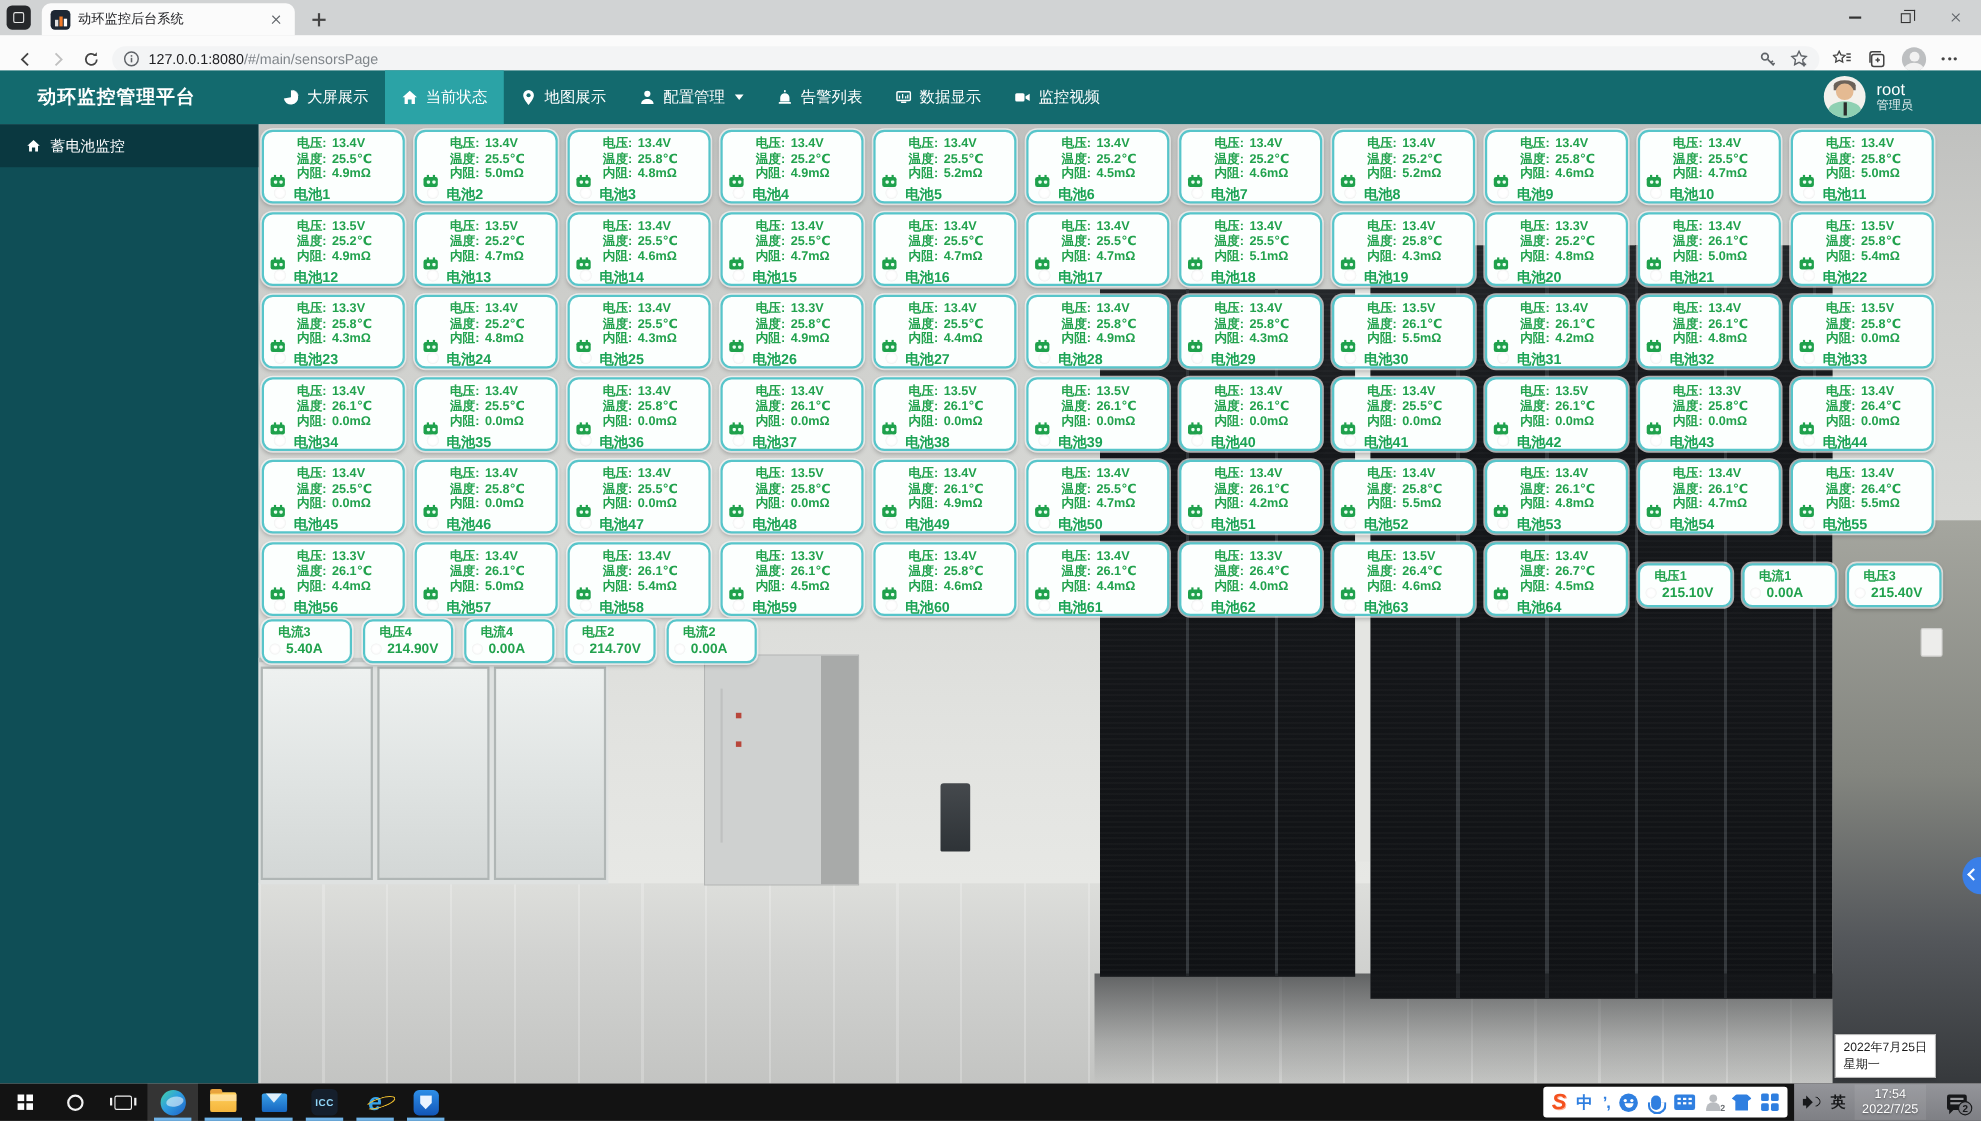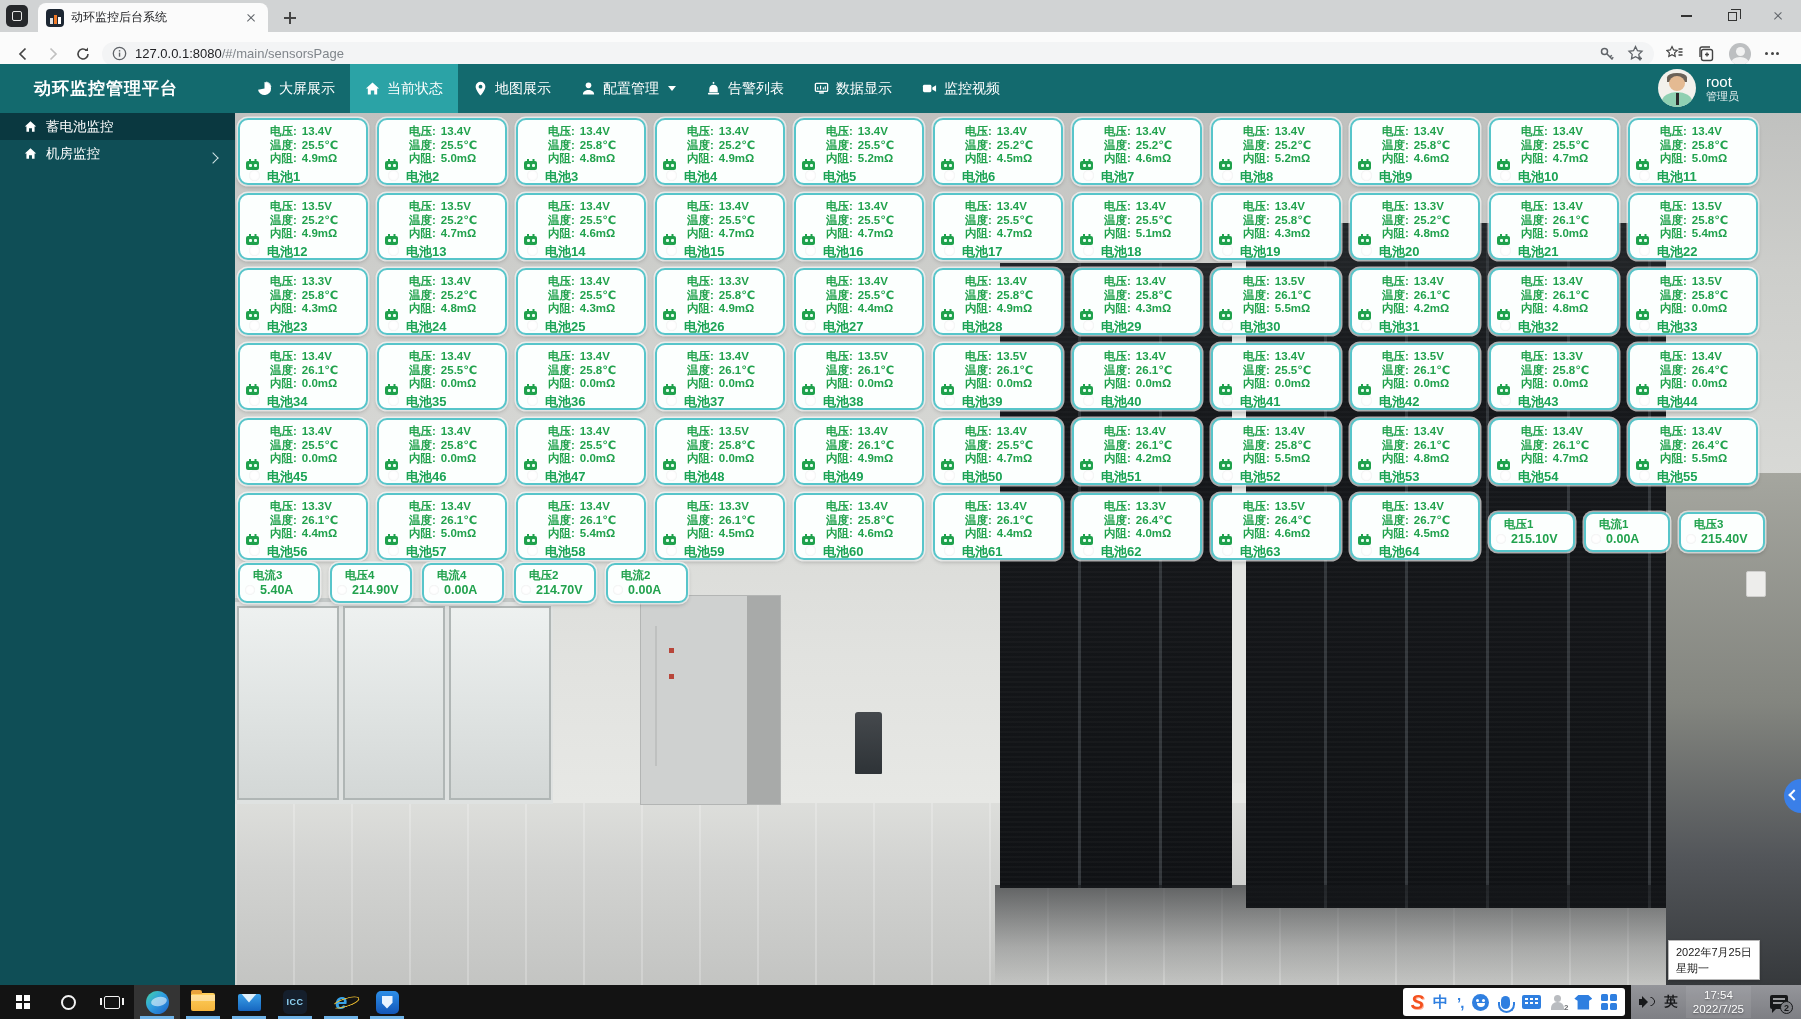--- a/index.html
+++ b/index.html
@@ -59,21 +59,21 @@
   .avatar { width:38px; height:38px; border-radius:50%; background:#f3f1ec; position:relative; overflow:hidden; flex:none; }
   .avatar .hd { position:absolute; left:11px; top:7px; width:16px; height:15px; border-radius:50%; background:#e4ba92; }
   .avatar .hr { position:absolute; left:9px; top:4px; width:20px; height:9px; border-radius:50% 50% 0 0; background:#6b6258; }
   .avatar .bd { position:absolute; left:4px; top:23px; width:30px; height:18px; border-radius:50% 50% 0 0; background:#8fd0b2; }
   .avatar .tie { position:absolute; left:17.5px; top:24px; width:3px; height:12px; background:#2b2b2b; }
   .username { color:#fff; font-size:15px; line-height:17px; }
   .userrole { color:#e4efef; font-size:11px; line-height:13px; }
 
   
   .sidebar { position:absolute; left:0; top:113px; width:235px; height:872px; background:#0f4e56; }
-  .sideitem { height:27px; display:flex; align-items:center; gap:9px; padding-left:24px; color:#fff; font-size:13.5px; position:relative; }
+  .sideitem { height:39px; display:flex; align-items:center; gap:9px; padding-left:24px; color:#fff; font-size:13.5px; position:relative; }
   .sideitem.active { background:#0a3840; }
   .side-chev { position:absolute; right:18px; top:14px; width:8px; height:8px; border-right:1.6px solid #cfe3e4; border-top:1.6px solid #cfe3e4; transform:rotate(45deg); }
 
   
   .main { position:absolute; left:235px; top:113px; width:1566px; height:872px; overflow:hidden; }
   .ph-base { position:absolute; inset:0; background:linear-gradient(180deg,#c0c1bf 0%,#cdcecb 18%,#d7d8d5 40%,#e1e2df 62%,#e7e8e5 79%); }
   .ph-floor { position:absolute; left:0; top:690px; width:100%; height:182px; background:linear-gradient(180deg,#dddedb 0%,#d2d3d1 35%,#c3c4c2 100%); }
   .ph-floor::after { content:""; position:absolute; inset:0; background:repeating-linear-gradient(90deg, rgba(255,255,255,.22) 0 2px, transparent 2px 58px); }
   .ph-glass { position:absolute; left:0; top:485px; width:318px; height:206px; background:#dfe2e1; border-top:4px solid #c3c8c7; display:flex; }
   .ph-glass i { flex:1; margin:4px 2px; background:linear-gradient(180deg,#eef1f0 0%,#dfe3e2 55%,#d3d7d6 100%); border:2px solid #b0b6b5; }
@@ -331,27 +331,20 @@
   </div>
 </div>
 
 <div class="sidebar">
   <div class="sideitem active">
     <svg width="13" height="13" viewBox="0 0 16 16">
         <path d="M8 1.5 15 8h-2v6.5H9.8V10H6.2v4.5H3V8H1z" fill="#fff"></path>
       </svg>
     <span>蓄电池监控</span>
   </div>
-  <div class="sideitem">
-    <svg width="13" height="13" viewBox="0 0 16 16">
-        <path d="M8 1.5 15 8h-2v6.5H9.8V10H6.2v4.5H3V8H1z" fill="#fff"></path>
-      </svg>
-    <span>机房监控</span>
-    <span class="side-chev"></span>
-  </div>
 </div>
 
 <div class="main">
 
   <div class="ph-base"></div>
   <div class="ph-floor"></div>
   <div class="ph-glass">
       <i></i>
       <i></i>
       <i></i>

